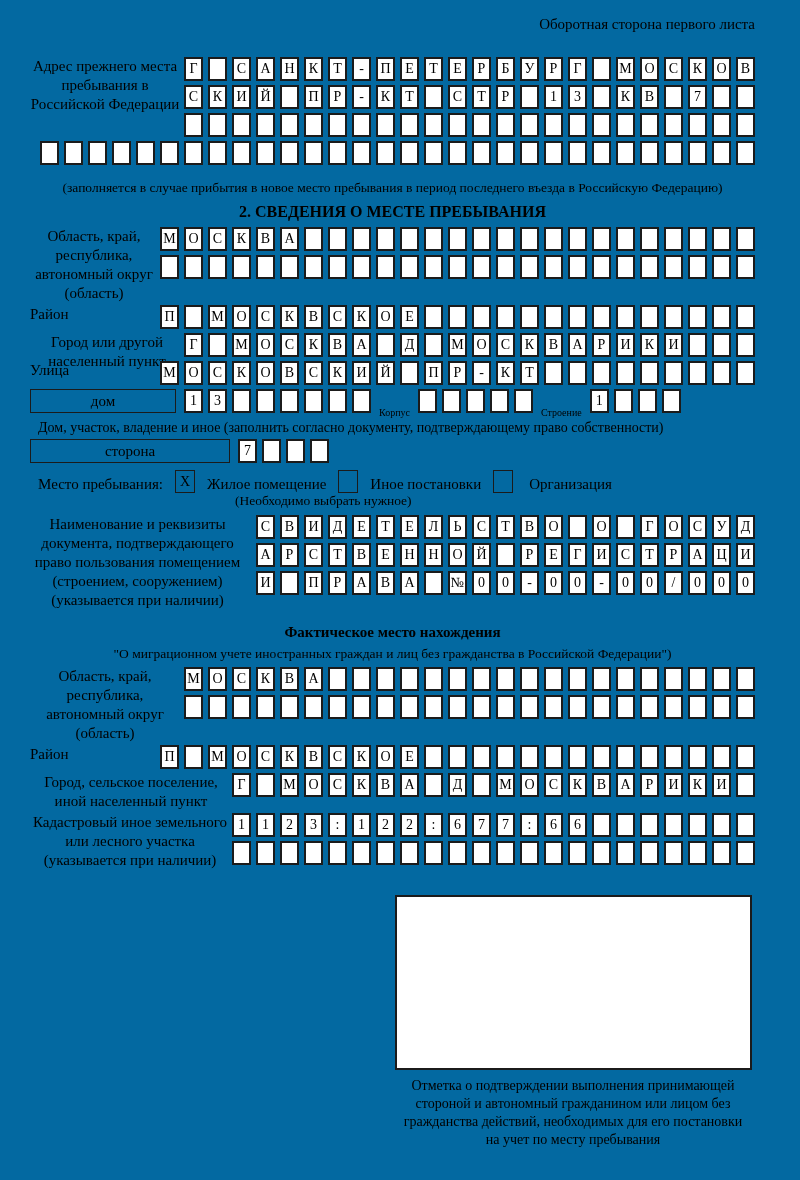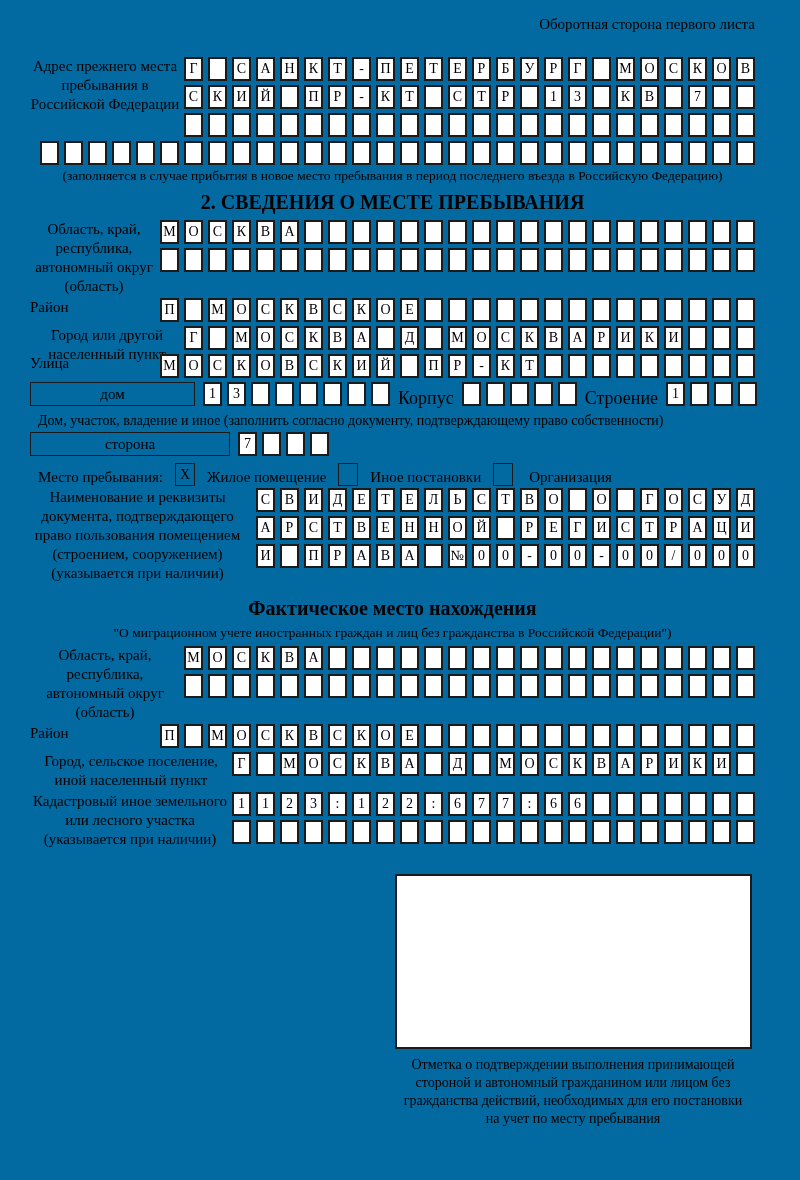--- a/index.html
+++ b/index.html
@@ -17,27 +17,27 @@
     font-size:14px;line-height:1;flex:none;background:#fff;
   }
   
   .fr{display:flex;align-items:flex-start;height:28px;}
   .fr .cells{margin-left:auto;}
   .fr2{display:flex;align-items:flex-start;}
   .fr2 .rows{margin-left:auto;display:flex;flex-direction:column;gap:4px;}
   .row-label{font-size:15px;line-height:19px;padding-right:0;text-align:center;}
   .caption-center{text-align:center;font-size:13.5px;line-height:18px;}
   .caption-left{font-size:14px;line-height:18px;margin:2px 0 2px 8px;}
-  .section-title{text-align:center;font-weight:bold;font-size:20px;margin:6px 0 6px 0;}
-  .sub-title{text-align:center;font-weight:bold;font-size:20px;margin:10px 0 4px 0;}
+  .section-title{text-align:center;font-weight:bold;font-size:16px;margin:6px 0 6px 0;}
+  .sub-title{text-align:center;font-weight:bold;font-size:15px;margin:10px 0 4px 0;}
   .wide-box{
     height:24px;box-sizing:border-box;border:1.5px solid #1b1b1b;
     display:flex;align-items:center;justify-content:center;font-size:15px;flex:none;
   }
-  .inline-label{font-size:18px;line-height:24px;margin:4px 8px;flex:none;}
+  .inline-label{font-size:10px;line-height:24px;margin:12px 8px;flex:none;}
   .dom-row{display:flex;align-items:flex-start;height:28px;}
   .chk{
     width:20px;height:23px;box-sizing:border-box;border:1.5px solid #1b1b1b;
     display:flex;align-items:center;justify-content:center;font-size:14px;
     margin:0 12px;flex:none;
   }
   .mesto-row{display:flex;align-items:flex-end;height:26px;font-size:15px;}
   .mesto-note{margin-left:205px;font-size:13.5px;height:20px;}
   .stamp-box{
     width:357px;height:175px;box-sizing:border-box;border:2px solid #1b1b1b;
@@ -164,21 +164,21 @@
         <span class="cell"></span>
         <span class="cell"></span>
         <span class="cell"></span>
         <span class="cell"></span>
         <span class="cell"></span>
         <span class="cell"></span>
         <span class="cell"></span>
         <span class="cell"></span>
       </div>
   </div>
-  <div class="caption-center" style="margin-top:2px;text-align:center;">(заполняется в случае прибытия в новое место пребывания в период последнего въезда в Российскую Федерацию)</div>
+  <div class="caption-center" style="margin-top:14px;text-align:center;">(заполняется в случае прибытия в новое место пребывания в период последнего въезда в Российскую Федерацию)</div>
 
   <div class="section-title">2. СВЕДЕНИЯ О МЕСТЕ ПРЕБЫВАНИЯ</div>
 
   <div class="fr2" style="height:78px;">
     <div class="row-label" style="width:128px;flex:none;">Область, край, республика, автономный округ (область)</div>
     <div class="rows">
       <div class="cells">
           <span class="cell">М</span>
           <span class="cell">О</span>
           <span class="cell">С</span>
@@ -321,21 +321,21 @@
         <span class="cell"></span>
         <span class="cell"></span>
         <span class="cell"></span>
         <span class="cell"></span>
         <span class="cell"></span>
         <span class="cell"></span>
       </div>
   </div>
 
   <div class="dom-row">
-    <div class="wide-box" style="width:165px;margin-right:8px;">дом</div>
+    <div class="wide-box" style="width:146px;margin-right:8px;">дом</div>
     <div class="cells">
         <span class="cell">1</span>
         <span class="cell">3</span>
         <span class="cell"></span>
         <span class="cell"></span>
         <span class="cell"></span>
         <span class="cell"></span>
         <span class="cell"></span>
         <span class="cell"></span>
       </div>
@@ -369,20 +369,21 @@
 
   <div class="mesto-row" style="margin-left:8px;">
     <span>Место пребывания:</span>
     <span class="chk">X</span>
     <span>Жилое помещение</span>
     <span class="chk"></span>
     <span>Иное постановки</span>
     <span class="chk" style="margin-right:16px;"></span>
     <span>Организация</span>
   </div>
+  <div class="mesto-note">(Необходимо выбрать нужное)</div>
 
   <div class="fr2" style="margin-top:2px;">
     <div class="row-label" style="width:215px;flex:none;">Наименование и реквизиты документа, подтверждающего право пользования помещением (строением, сооружением) (указывается при наличии)</div>
     <div class="rows">
       <div class="cells">
           <span class="cell">С</span>
           <span class="cell">В</span>
           <span class="cell">И</span>
           <span class="cell">Д</span>
           <span class="cell">Е</span>

